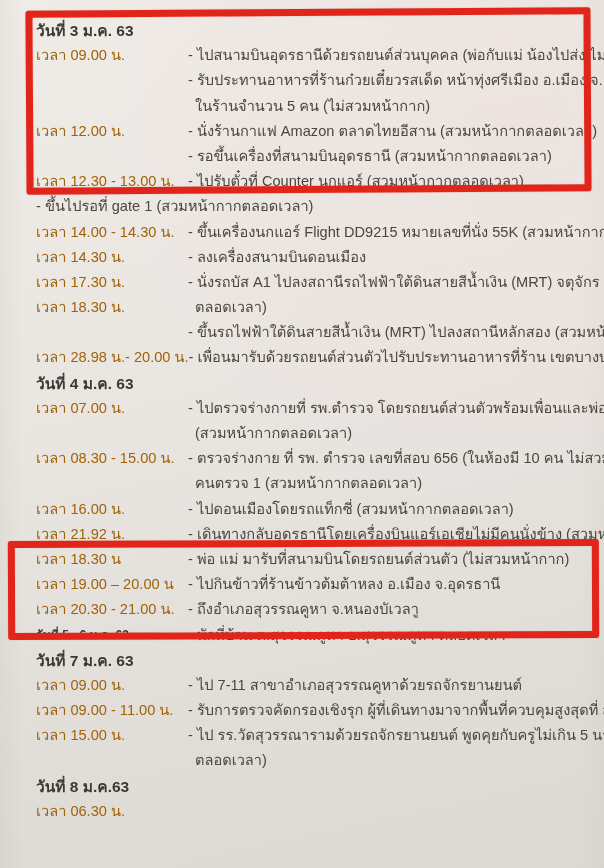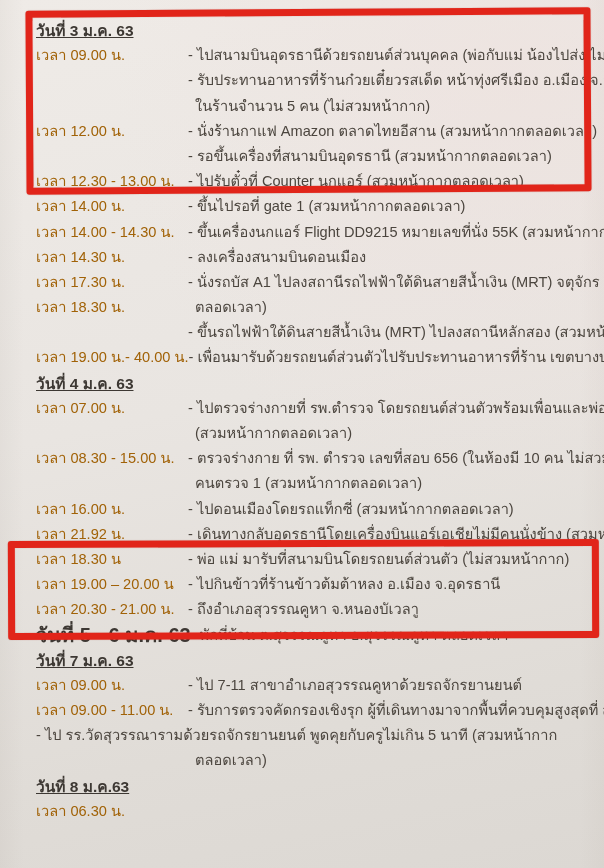--- a/index.html
+++ b/index.html
@@ -10,22 +10,22 @@
       radial-gradient(120% 90% at 85% 10%, rgba(238,224,221,.55), rgba(238,224,221,0) 55%),
       linear-gradient(168deg,#efebe7 0%, #e9e5e1 45%, #e0dcd7 80%, #dcd8d3 100%);
   }
   .paper-sheen{position:absolute;inset:0;pointer-events:none;
     background:linear-gradient(90deg, rgba(120,110,100,.06) 0%, rgba(120,110,100,0) 4%, rgba(120,110,100,0) 96%, rgba(150,130,120,.05) 100%);}
   .content{position:absolute;left:36px;top:18px;right:14px;color:#4b453e;}
   .row{display:flex;align-items:flex-start;height:25.2px;font-size:14.6px;line-height:25.2px;white-space:nowrap;}
   .row .time{flex:0 0 152px;color:#a16207;}
   .row .desc{flex:1;color:#4b453e;}
   .row .desc.cont{padding-left:7px;}
-  .row.date .time{flex:1;font-weight:bold;font-size:15.5px;color:#3d3833;text-decoration:underline;}
-  .row.date-entry .time{font-weight:bold;font-size:20px;color:#3d3833;}
+  .row.date .time{flex:1;font-weight:bold;font-size:15.5px;color:#3d3833;}
+  .row.date-entry .time{font-weight:bold;font-size:12px;color:#3d3833;}
   .redbox{position:absolute;border:7px solid #e1251a;border-radius:3px;
     box-shadow:0 0 1px rgba(140,20,10,.45), inset 0 0 1px rgba(140,20,10,.35);pointer-events:none;}
   #redbox-1{left:26px;top:9px;width:551px;height:170px;transform:rotate(-.35deg);}
   #redbox-2{left:8px;top:540px;width:577px;height:85px;transform:rotate(-.2deg);}
 </style>
 </head>
 <body>
 
 <div class="paper-sheen"></div>
 
@@ -52,21 +52,20 @@
   </div>
     <div class="row entry">
     <span class="time"></span>
     <span class="desc">- รอขึ้นเครื่องที่สนามบินอุดรธานี (สวมหน้ากากตลอดเวลา)</span>
   </div>
     <div class="row entry">
     <span class="time">เวลา 12.30 - 13.00 น.</span>
     <span class="desc">- ไปรับตั๋วที่ Counter นกแอร์ (สวมหน้ากากตลอดเวลา)</span>
   </div>
     <div class="row entry">
-    <span class="time">เวลา 14.00 น.</span>
     <span class="desc">- ขึ้นไปรอที่ gate 1 (สวมหน้ากากตลอดเวลา)</span>
   </div>
     <div class="row entry">
     <span class="time">เวลา 14.00 - 14.30 น.</span>
     <span class="desc">- ขึ้นเครื่องนกแอร์ Flight DD9215 หมายเลขที่นั่ง 55K (สวมหน้ากากตลอดเวลา)</span>
   </div>
     <div class="row entry">
     <span class="time">เวลา 14.30 น.</span>
     <span class="desc">- ลงเครื่องสนามบินดอนเมือง</span>
   </div>
@@ -76,21 +75,21 @@
   </div>
     <div class="row entry">
     <span class="time">เวลา 18.30 น.</span>
     <span class="desc cont">ตลอดเวลา)</span>
   </div>
     <div class="row entry">
     <span class="time"></span>
     <span class="desc">- ขึ้นรถไฟฟ้าใต้ดินสายสีน้ำเงิน (MRT) ไปลงสถานีหลักสอง (สวมหน้ากากตลอดเวลา)</span>
   </div>
     <div class="row entry">
-    <span class="time">เวลา 19.00 น.- 40.00 น.</span>
+    <span class="time">เวลา 28.98 น.- 20.00 น.</span>
     <span class="desc">- เพื่อนมารับด้วยรถยนต์ส่วนตัวไปรับประทานอาหารที่ร้าน เขตบางบอน</span>
   </div>
     <div class="row date">
     <span class="time">วันที่ 4  ม.ค. 63</span>
     <span class="desc"></span>
   </div>
     <div class="row entry">
     <span class="time">เวลา 07.00 น.</span>
     <span class="desc">- ไปตรวจร่างกายที่ รพ.ตำรวจ โดยรถยนต์ส่วนตัวพร้อมเพื่อนและพ่อของเพื่อน</span>
   </div>
@@ -136,20 +135,21 @@
   </div>
     <div class="row entry">
     <span class="time">เวลา 09.00 น.</span>
     <span class="desc">- ไป 7-11 สาขาอำเภอสุวรรณคูหาด้วยรถจักรยานยนต์</span>
   </div>
     <div class="row entry">
     <span class="time">เวลา 09.00 - 11.00 น.</span>
     <span class="desc">- รับการตรวจคัดกรองเชิงรุก ผู้ที่เดินทางมาจากพื้นที่ควบคุมสูงสุดที่ สสอ.สุวรรณคูหา</span>
   </div>
     <div class="row entry">
+    <span class="time">เวลา 15.00 น.</span>
     <span class="desc">- ไป รร.วัดสุวรรณารามด้วยรถจักรยานยนต์ พูดคุยกับครูไม่เกิน 5 นาที (สวมหน้ากาก</span>
   </div>
     <div class="row entry">
     <span class="time"></span>
     <span class="desc cont">ตลอดเวลา)</span>
   </div>
     <div class="row date">
     <span class="time">วันที่ 8 ม.ค.63</span>
     <span class="desc"></span>
   </div>

